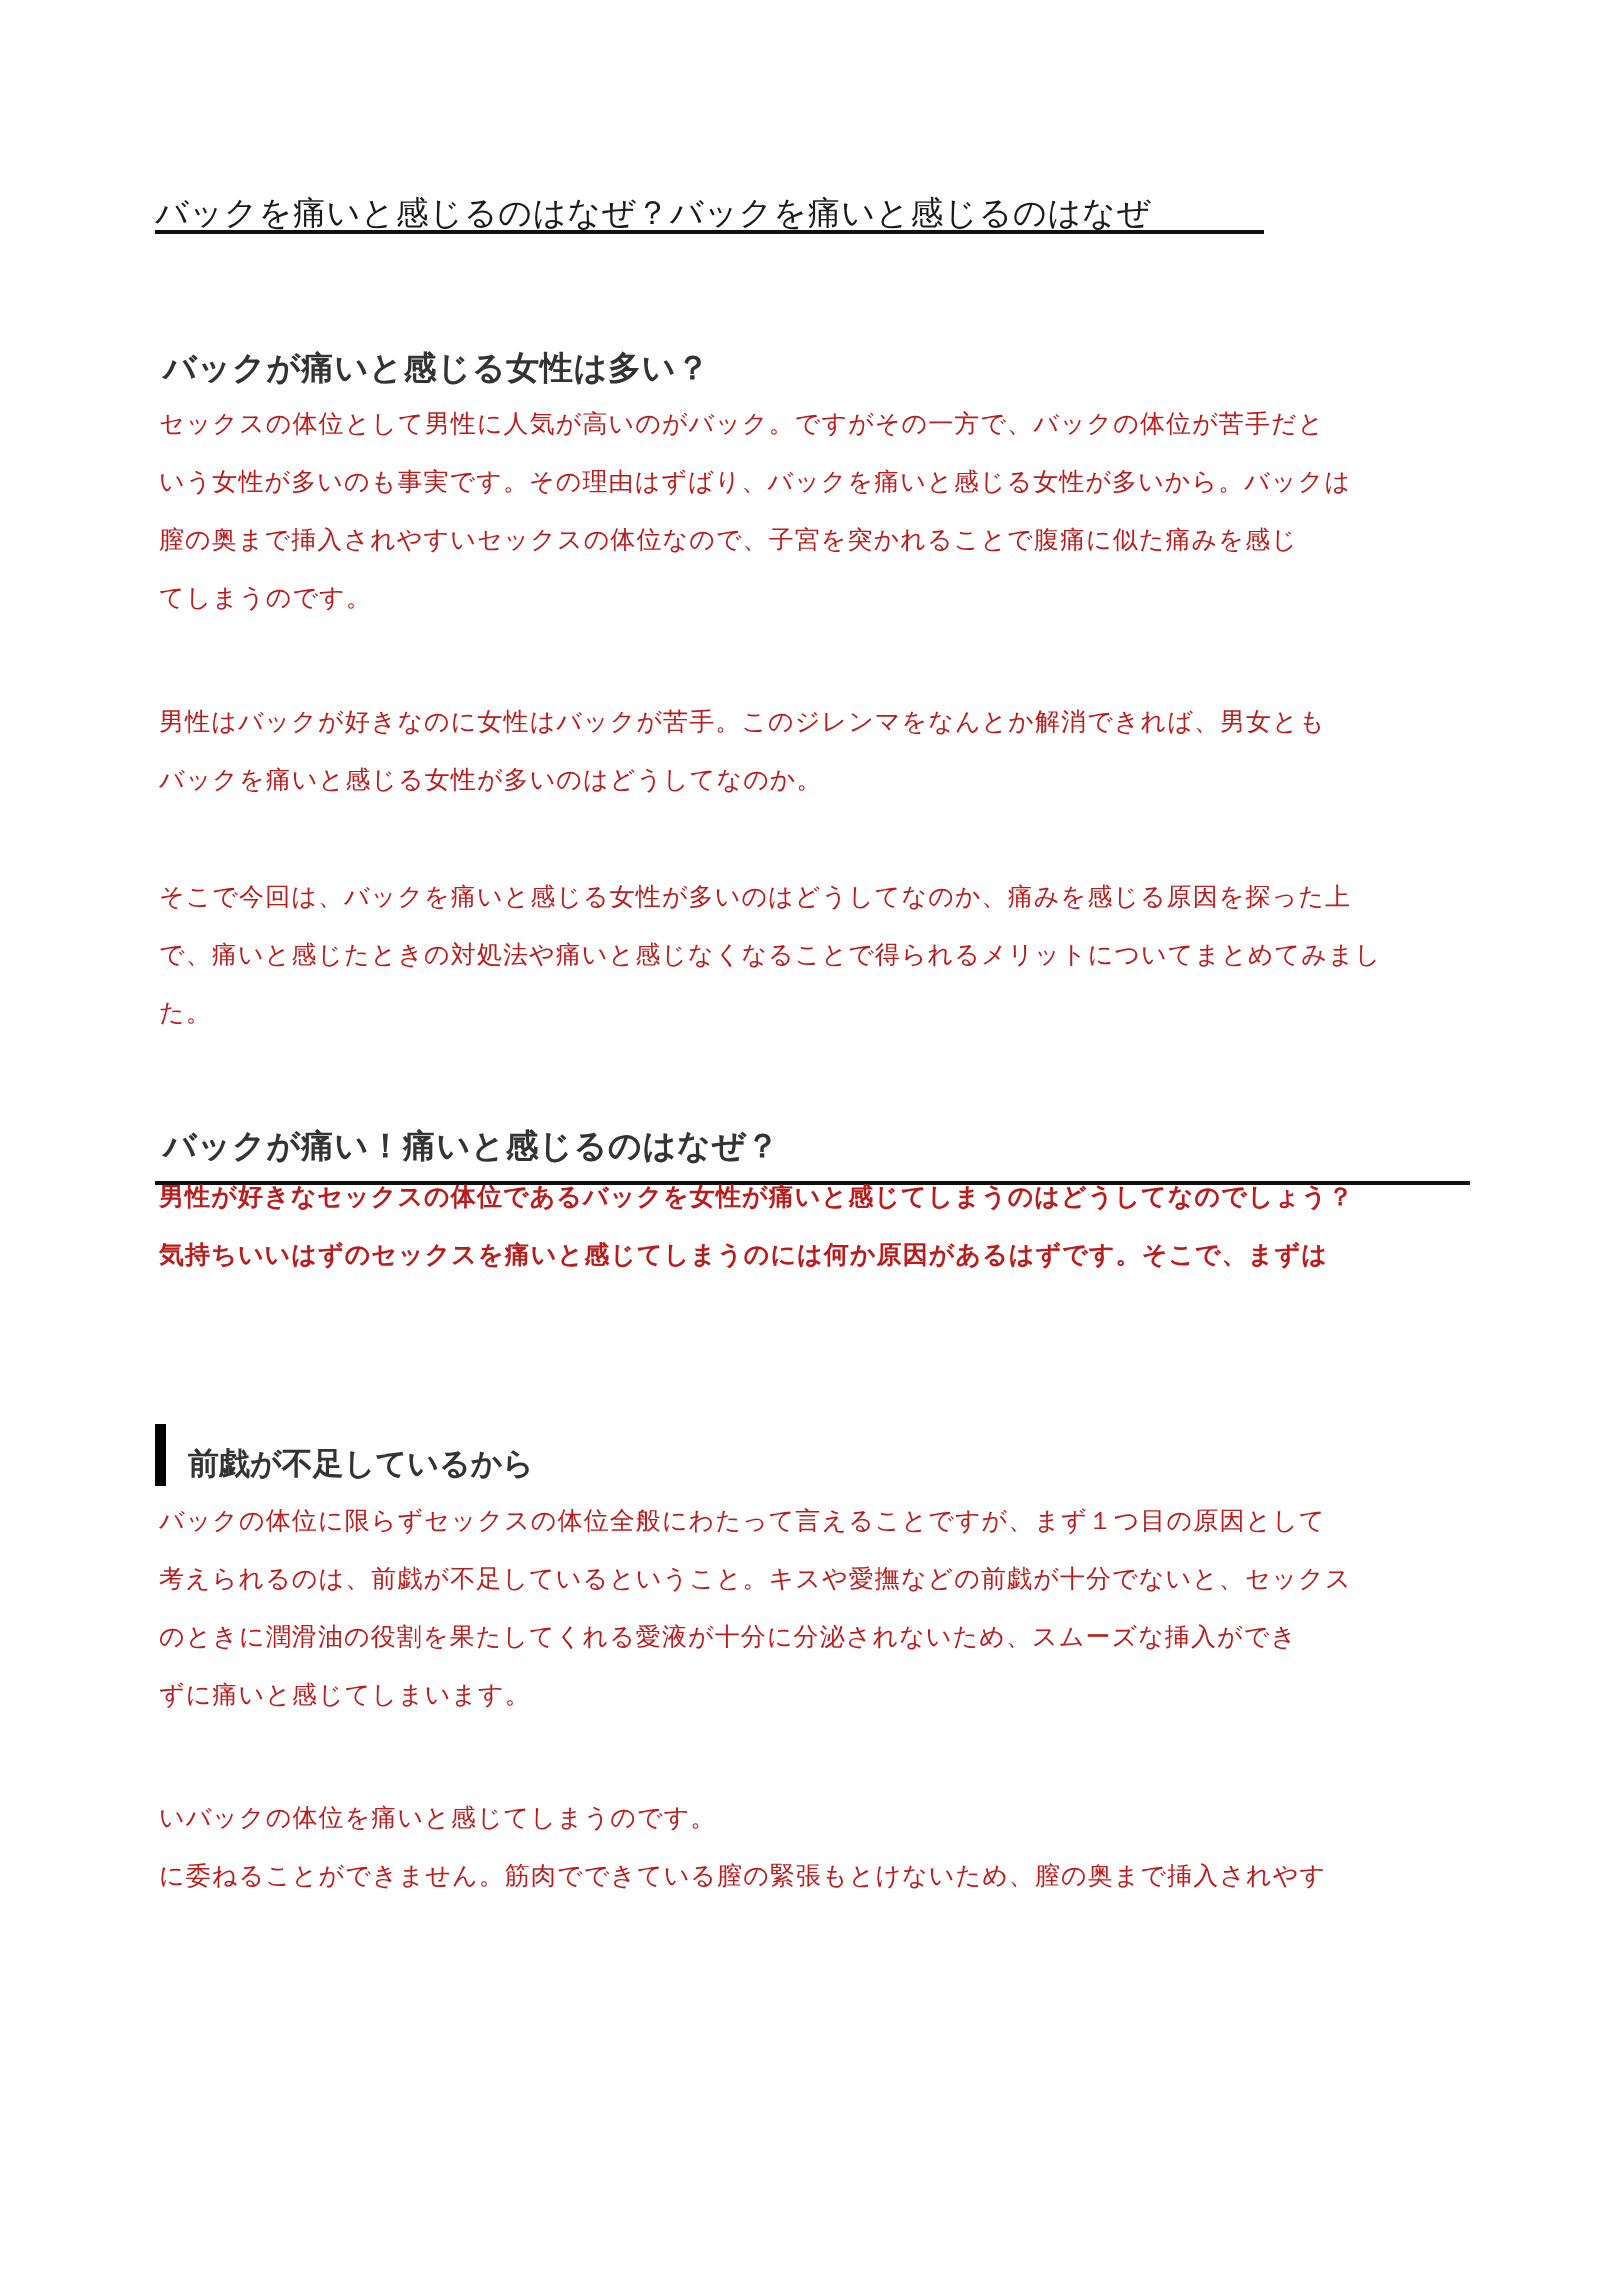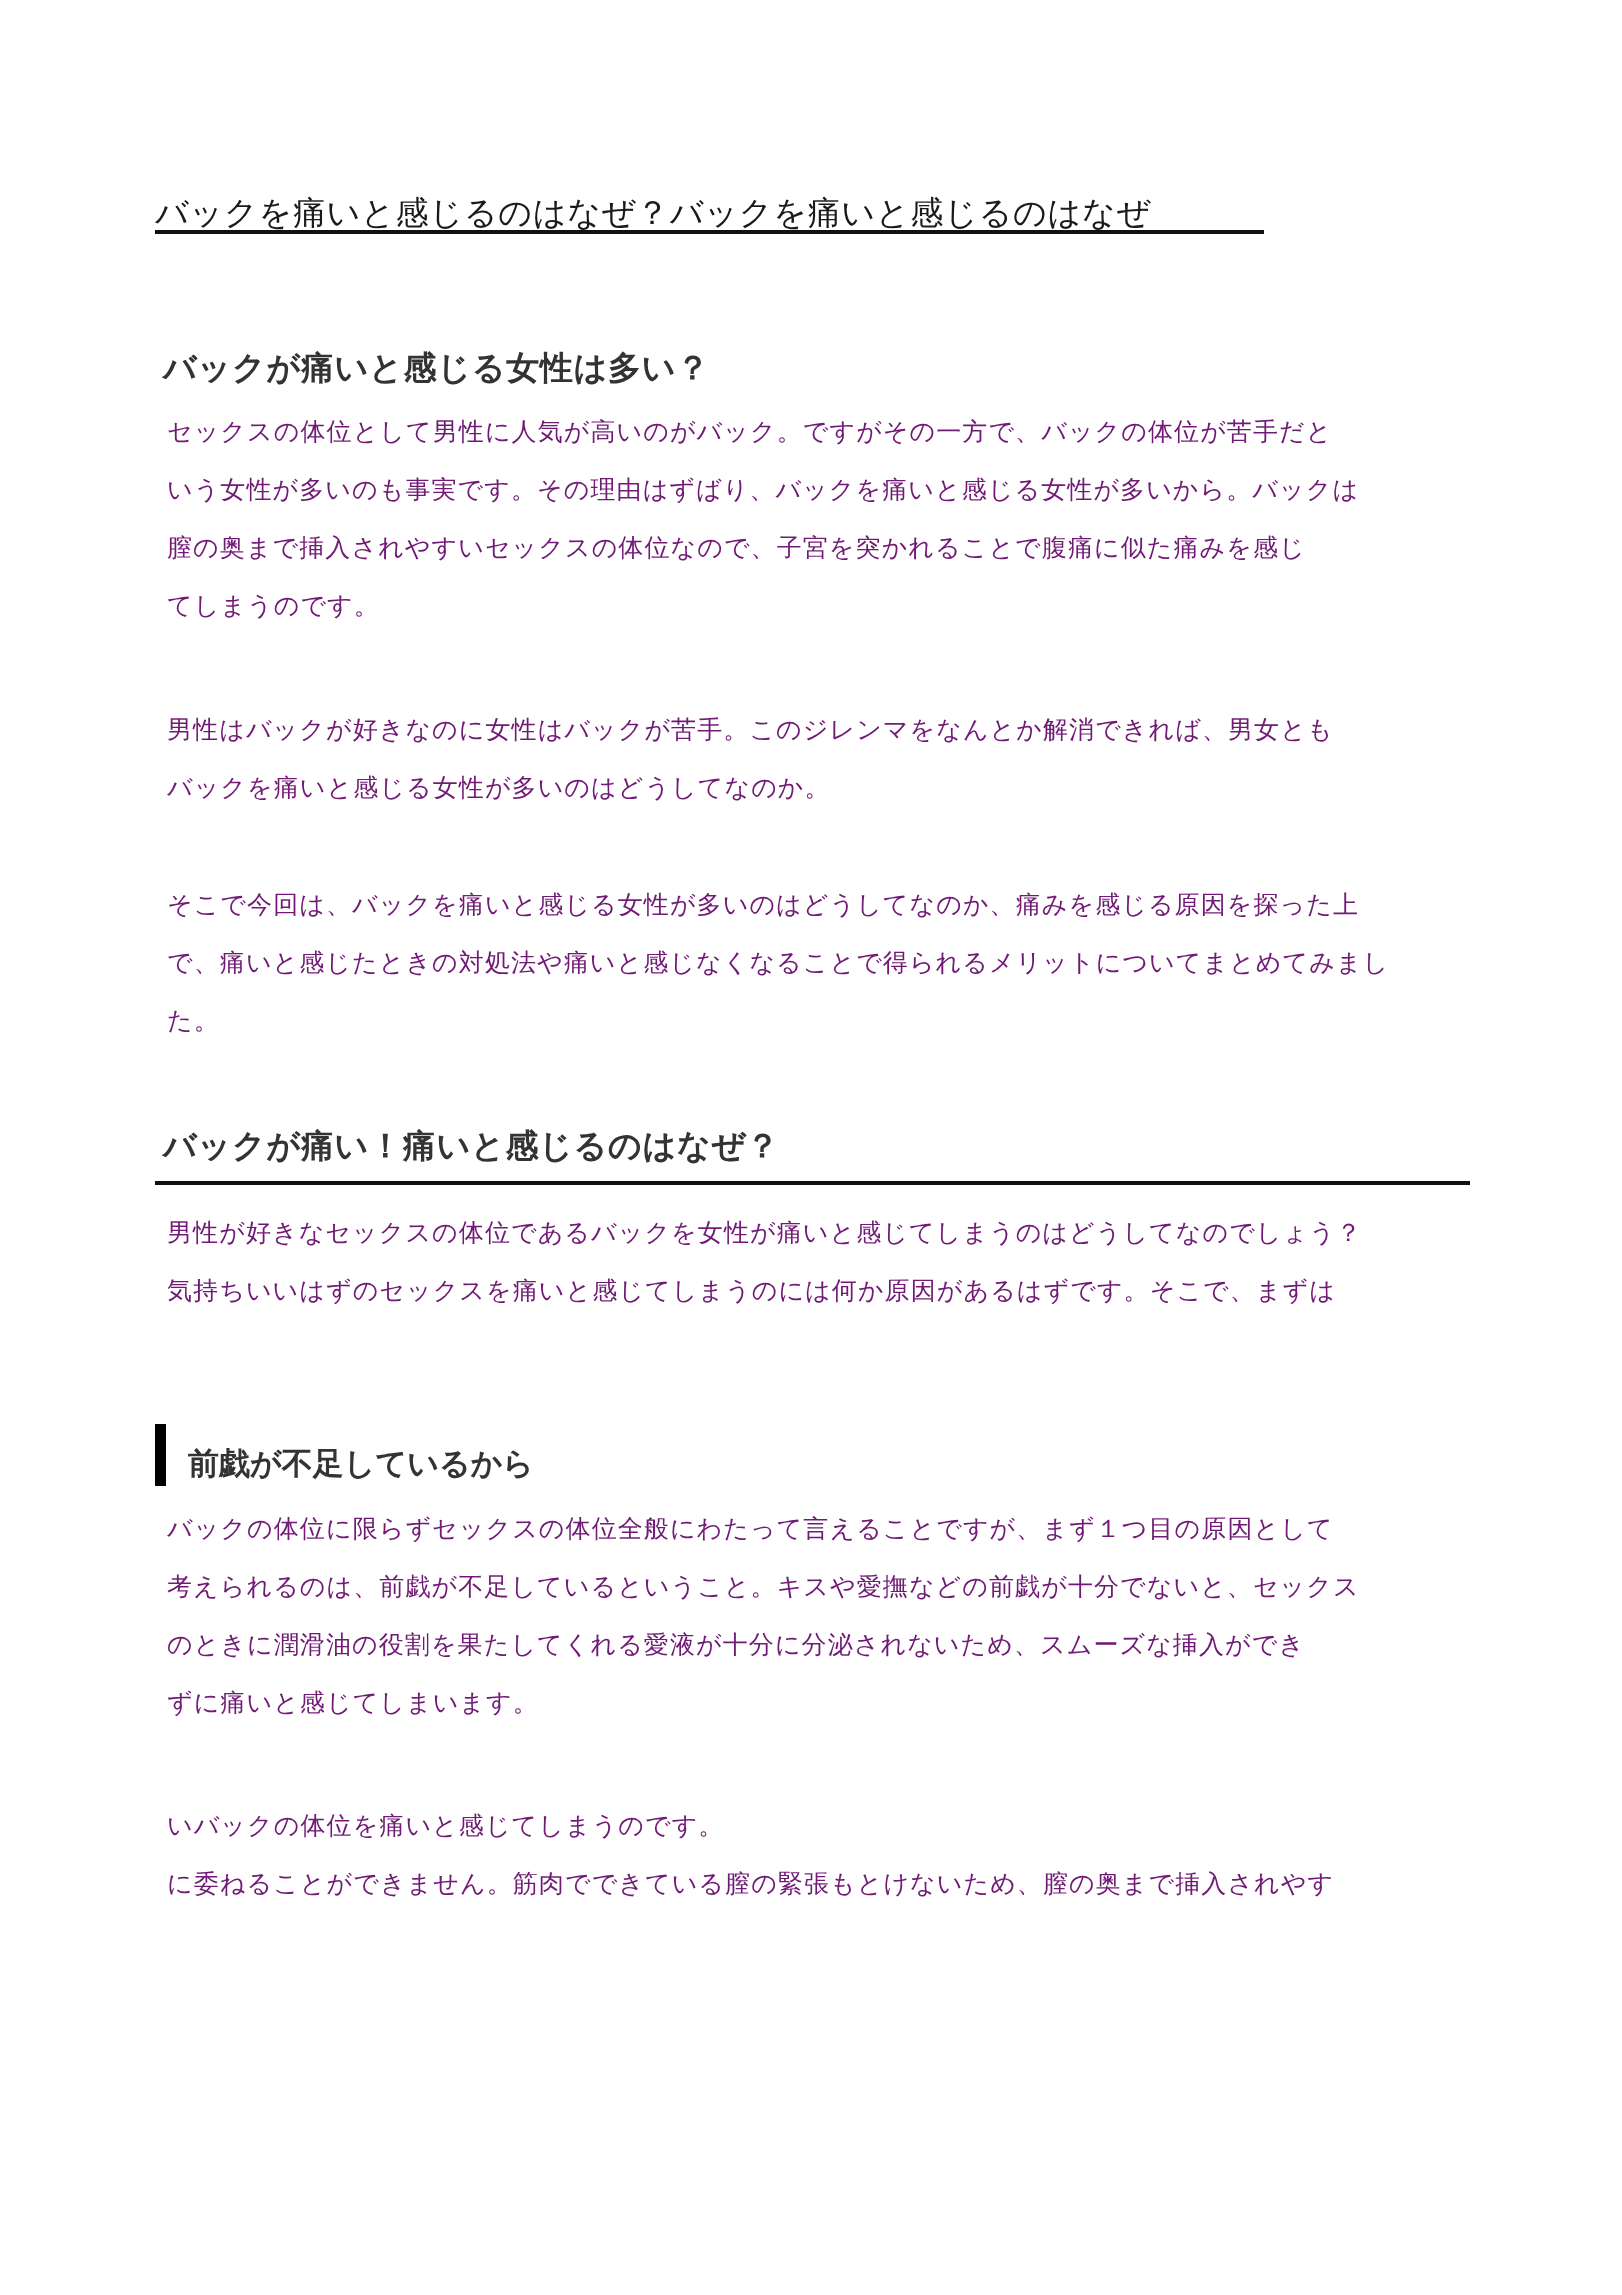--- a/index.html
+++ b/index.html
@@ -73,24 +73,24 @@
     .h3-bar {
       position: absolute;
       left: 0;
       width: 11px;
       background: #000000;
     }
     .para {
       position: absolute;
       left: 0;
       width: 1330px;
-      margin: 12px;
+      margin: 4px;
       font-size: 25px;
       line-height: 58px;
-      color: #701a75;
+      color: #b91c1c;
       letter-spacing: 1.1px;
     }
     .para .line {
       display: block;
       white-space: nowrap;
     }
   </style>
 </head>
 <body>
 
@@ -115,21 +115,21 @@
 
   <div class="para" style="top:864px;">
     <span class="line">そこで今回は、バックを痛いと感じる女性が多いのはどうしてなのか、痛みを感じる原因を探った上</span>
     <span class="line">で、痛いと感じたときの対処法や痛いと感じなくなることで得られるメリットについてまとめてみまし</span>
     <span class="line">た。</span>
   </div>
 
   <h2 class="h2" style="top:1117px;">バックが痛い！痛いと感じるのはなぜ？</h2>
   <div class="h2-rule" style="top:1181px;"></div>
 
-  <div class="para" style="top:1192px;">
+  <div class="para" style="top:1164px;font-weight:bold;">
     <span class="line">男性が好きなセックスの体位であるバックを女性が痛いと感じてしまうのはどうしてなのでしょう？</span>
     <span class="line">気持ちいいはずのセックスを痛いと感じてしまうのには何か原因があるはずです。そこで、まずは</span>
   </div>
 
   <div class="h3-bar" style="top:1424px; height:62px;"></div>
   <h3 class="h3" style="top:1442px;">前戯が不足しているから</h3>
 
   <div class="para" style="top:1488px;">
     <span class="line">バックの体位に限らずセックスの体位全般にわたって言えることですが、まず１つ目の原因として</span>
     <span class="line">考えられるのは、前戯が不足しているということ。キスや愛撫などの前戯が十分でないと、セックス</span>

